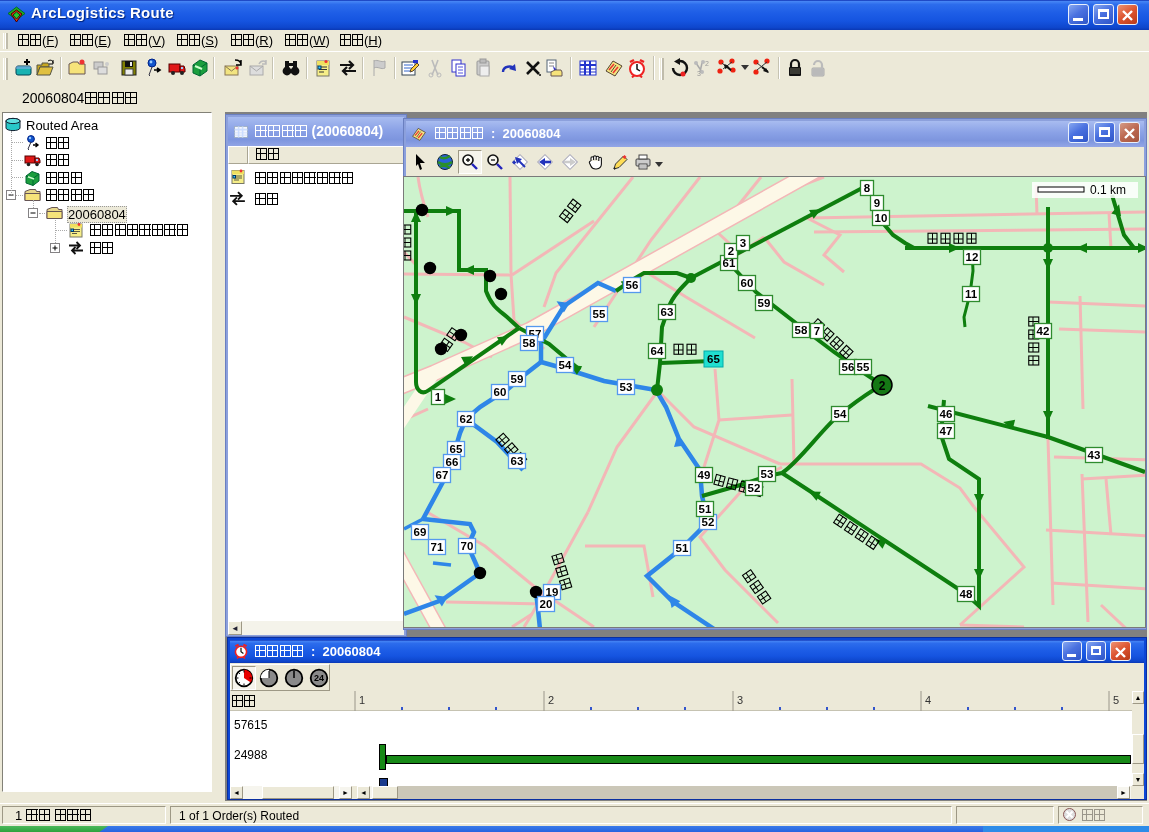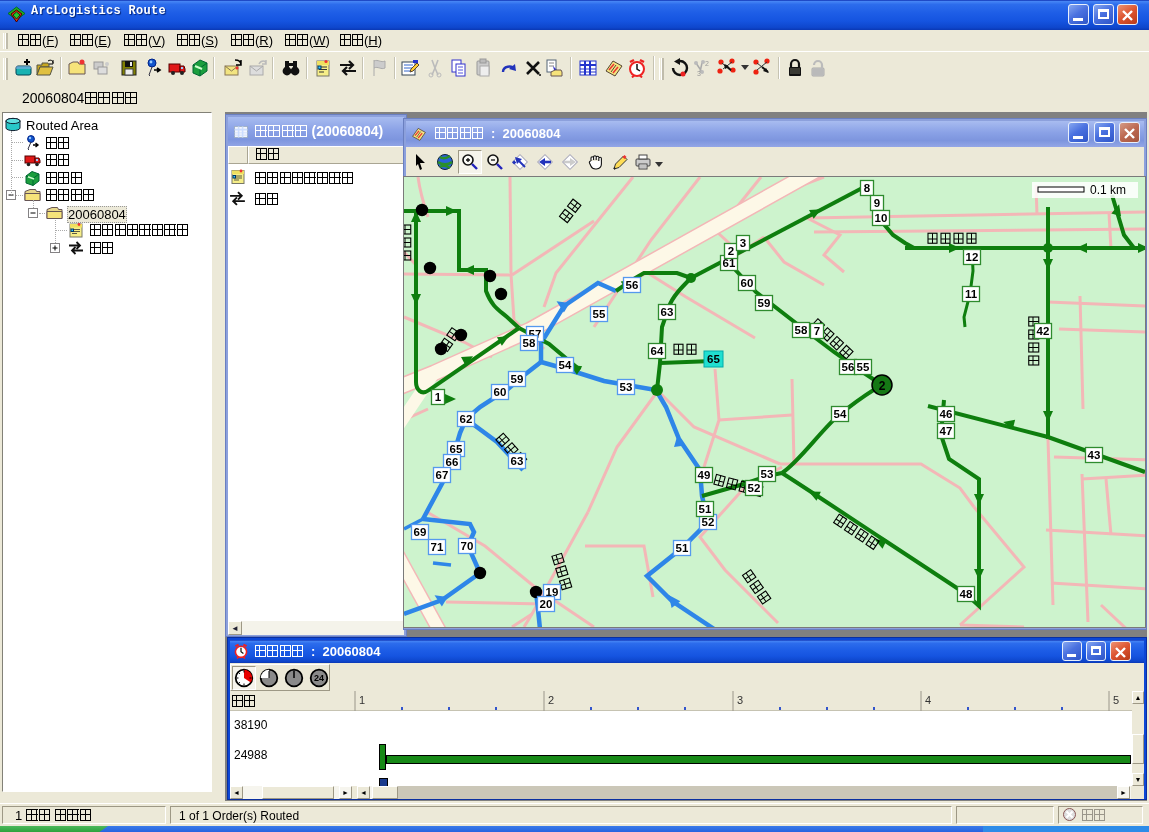--- a/index.html
+++ b/index.html
@@ -25,21 +25,21 @@
 .mi{position:absolute;top:0;height:22px;line-height:22px;font-size:13px;color:#000}
 u{text-decoration:underline}
 .hdr{background:#ECE9D8;border:1px solid;border-color:#fff #A9A593 #A9A593 #fff}
 </style></head><body>
 <div class="a tb" style="left:0;top:0;width:1149px;height:30px">
 <svg class="a" style="left:7px;top:6px" width="19" height="19" viewBox="0 0 19 19">
       <polygon points="9.5,1 18,7.5 9.5,14 1,7.5" fill="#1fae1f" stroke="#063"></polygon>
       <polygon points="9.5,4 15,8 9.5,16 4,8" fill="#e03010" stroke="#400"></polygon>
       <polygon points="9.5,6 13,9 9.5,13 6,9" fill="#28c828" stroke="#042"></polygon>
     </svg>
-<div class="a" style="left:31px;top:4px;font-family:Liberation Mono, monospace;font-size:12px;font-weight:bold;color:#fff;letter-spacing:.3px;text-shadow:1px 1px 1px #00237a">ArcLogistics Route</div>
+<div class="a" style="left:31px;top:4px;font-family:Liberation Sans, sans-serif;font-size:15px;font-weight:bold;color:#fff;letter-spacing:.3px;text-shadow:1px 1px 1px #00237a">ArcLogistics Route</div>
 <div class="wbtn bblue" style="left:1068px;top:4px">
       <div class="a" style="left:4px;top:13px;width:10px;height:3px;background:#fff"></div>
     </div>
 <div class="wbtn bblue" style="left:1093px;top:4px">
       <div class="a" style="left:4px;top:4px;width:11px;height:10px;border:2px solid #fff;border-top-width:3px"></div>
     </div>
 <div class="wbtn bred" style="left:1117px;top:4px"><svg width="19" height="19" style="margin-top:1px">
         <path d="M5,5 L14,14 M14,5 L5,14" stroke="#fff" stroke-width="2.4"></path>
       </svg></div>
 </div>
@@ -898,21 +898,21 @@
     <path d="M738,16 V19" stroke="#3355CC" stroke-width="2"></path>
     <path d="M785,16 V19" stroke="#3355CC" stroke-width="2"></path>
     <path d="M832,16 V19" stroke="#3355CC" stroke-width="2"></path>
     <path d="M879,0 V20" stroke="#9a968a"></path>
     <text x="883" y="13" font-size="11" fill="#333" font-family="Liberation Sans">5</text>
     <path d="M926,16 V19" stroke="#3355CC" stroke-width="2"></path>
     <path d="M973,16 V19" stroke="#3355CC" stroke-width="2"></path>
     <path d="M1020,16 V19" stroke="#3355CC" stroke-width="2"></path>
   </svg>
 <div class="a" style="left:230px;top:711px;width:902px;height:75px;background:#fff"></div>
-<div class="a" style="left:234px;top:718px;font-size:12px;color:#000">38190</div>
+<div class="a" style="left:234px;top:718px;font-size:12px;color:#000">57615</div>
 <div class="a" style="left:234px;top:748px;font-size:12px;color:#000">24988</div>
 <div class="a" style="left:386px;top:755px;width:745px;height:9px;background:#178917;border:1px solid #000"></div>
 <div class="a" style="left:379px;top:744px;width:7px;height:26px;background:#178917;border:1px solid #000"></div>
 <div class="a" style="left:379px;top:778px;width:9px;height:10px;background:#1a3a8c;border:1px solid #000"></div>
 <div class="a" style="left:1132px;top:691px;width:12px;height:95px;background:#ECE9D8">
     <div class="a raise" style="left:0;top:0;width:12px;height:13px;font-size:7px;text-align:center;line-height:12px">▲</div>
     <div class="a raise" style="left:0;top:43px;width:12px;height:30px;background:#ECE9D8"></div>
     <div class="a raise" style="left:0;top:82px;width:12px;height:13px;font-size:7px;text-align:center;line-height:12px">▼</div>
   </div>
 <div class="a" style="left:230px;top:786px;width:914px;height:13px;background:#ECE9D8">

